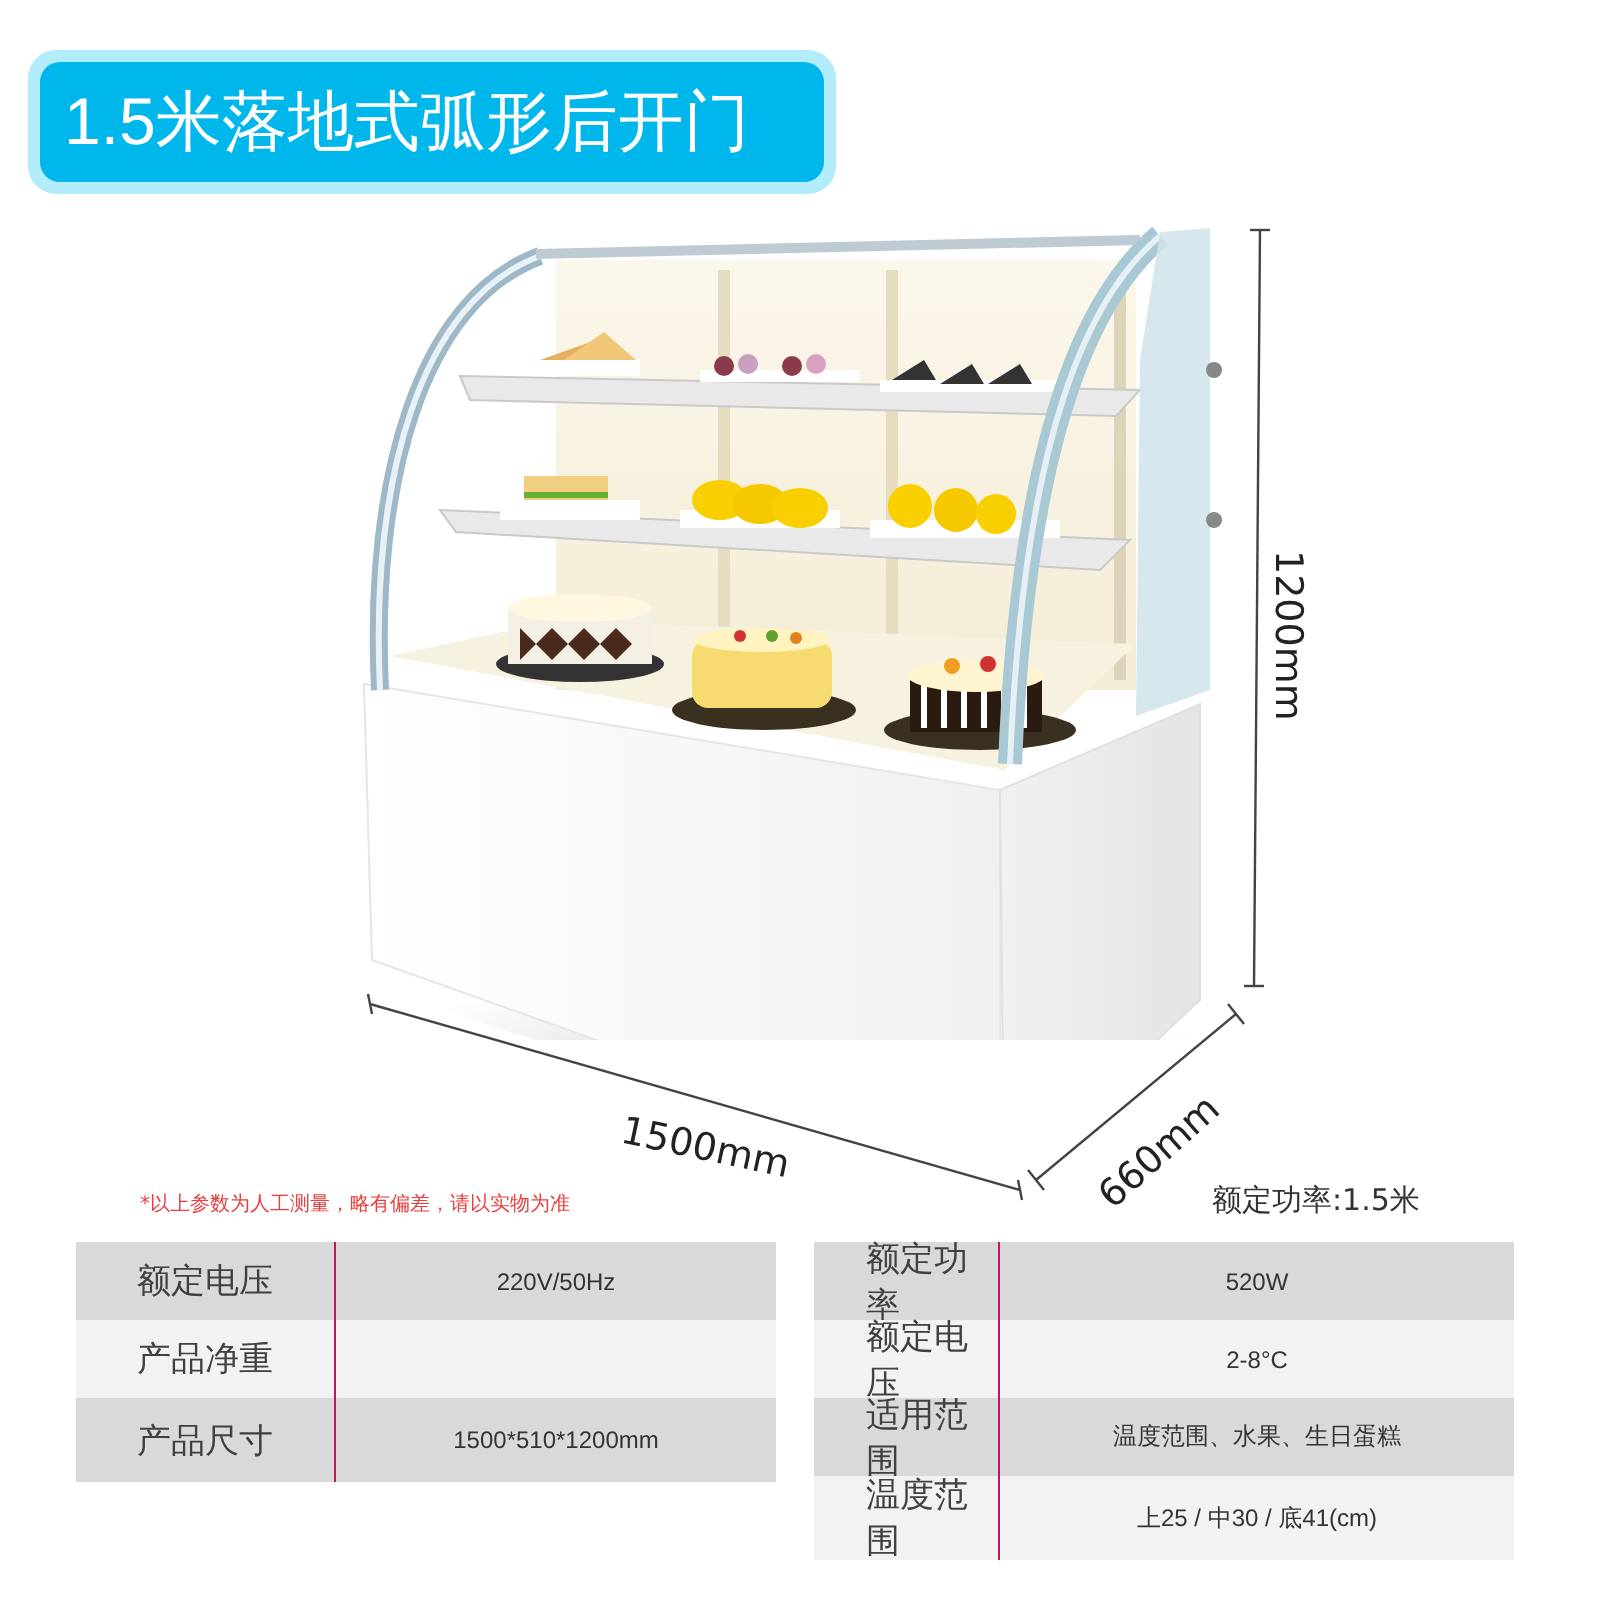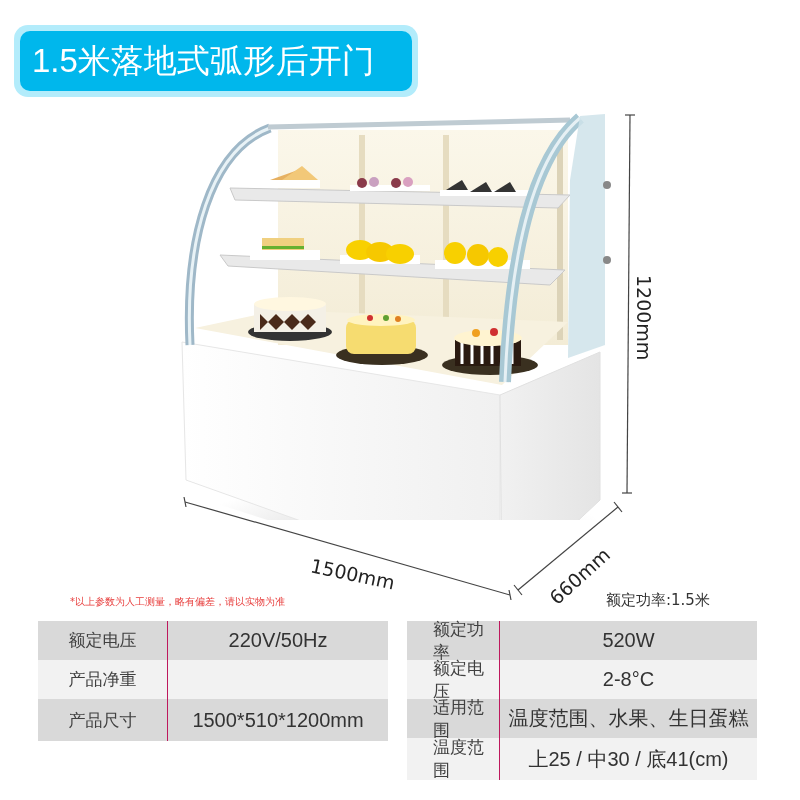--- a/index.html
+++ b/index.html
@@ -33,21 +33,21 @@
 
   .spec-table { position: absolute; top: 621px; width: 350px; }
   .spec-left { left: 38px; }
   .spec-right { left: 407px; }
   .spec-row { display: flex; height: 39px; }
   .spec-row:nth-child(odd) { background: #d9d9d9; }
   .spec-row:nth-child(even) { background: #f2f2f2; }
   .spec-row:last-child { height: 42px; }
   .spec-key { width: 130px; border-right: 1px solid #be185d; color: #404040; font-size: 17px;
     display: flex; align-items: center; justify-content: center; }
-  .spec-val { flex: 1; color: #333; font-size: 20px; display: flex; align-items: center; justify-content: center;
+  .spec-val { flex: 1; color: #333; font-size: 12px; display: flex; align-items: center; justify-content: center;
     white-space: nowrap; font-family: "Liberation Sans", "DejaVu Sans", sans-serif; }
   .spec-right .spec-key { width: 93px; padding-left: 26px; }
 </style>
 </head>
 <body>
 
 <div class="title-badge">
   <div class="title-inner">1.5米落地式弧形后开门</div>
 </div>
 

